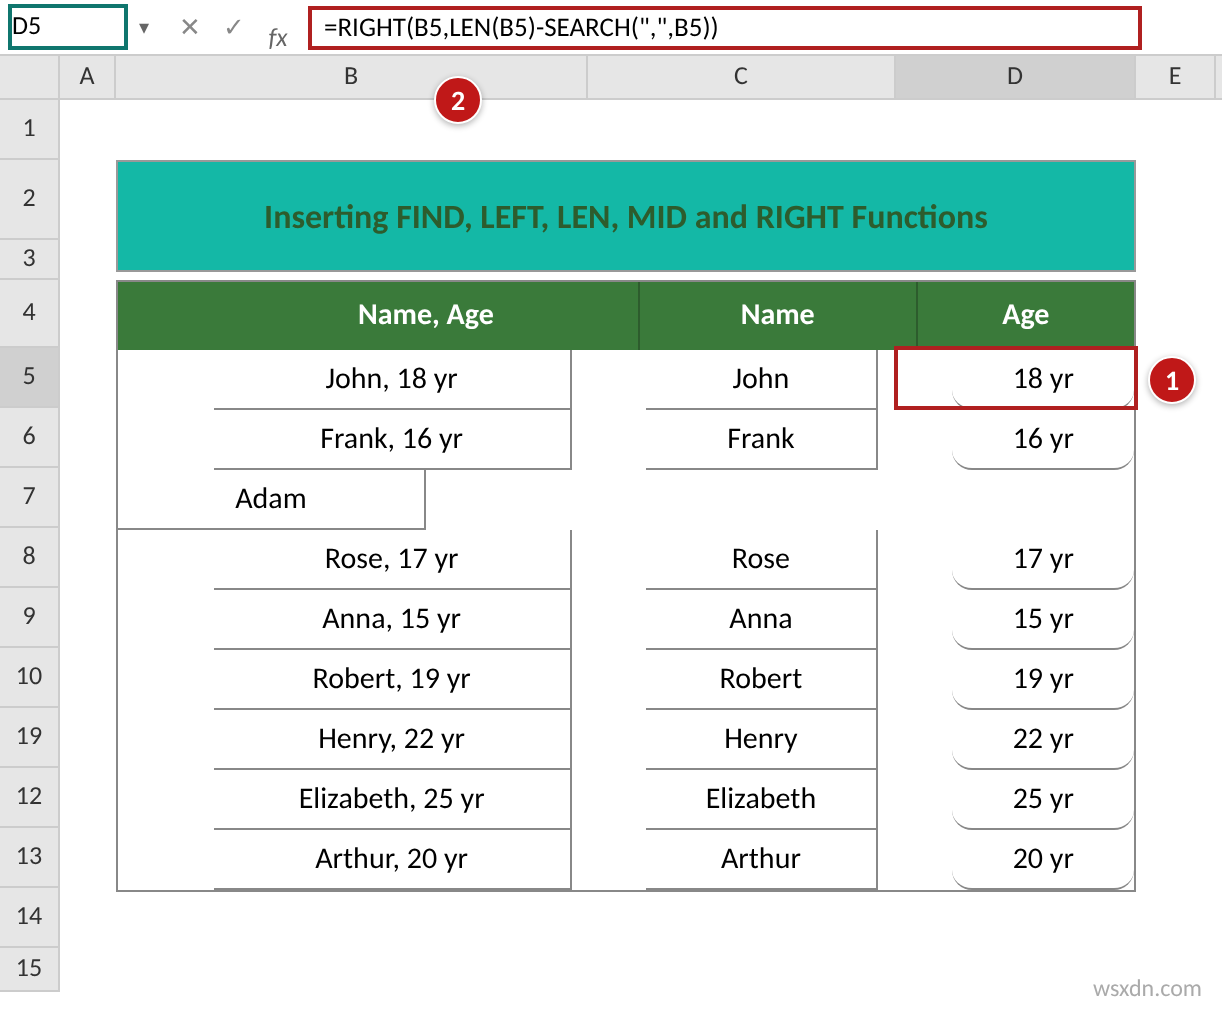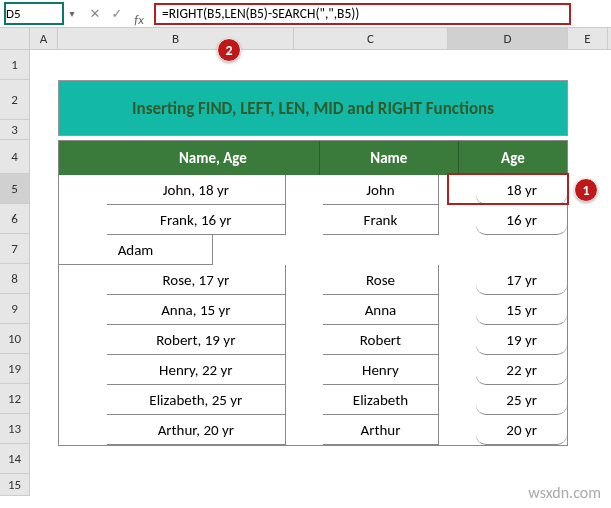--- a/index.html
+++ b/index.html
@@ -38,21 +38,21 @@
     .dt-row { display: flex; height: 30px; background: #fff; gap: 37px; }
     .dt-row > div { display: flex; align-items: center; justify-content: center; border-right: 1px solid #888; border-bottom: 1px solid #888; font-size: 15px; }
     .dt-col1 { width: 236px; margin-left: 48px; }
     .dt-col2 { width: 154px; }
     .dt-col3 { width: 120px; border-right: none !important; border-radius: 10px; }
     
     .selected-cell { position: absolute; border: 2px solid #b02020; pointer-events: none; }
     
     .badge { position: absolute; width: 24px; height: 24px; border-radius: 50%; background: #c01818; color: #fff; display: flex; align-items: center; justify-content: center; font-weight: bold; font-size: 14px; border: 1px solid #fff; box-shadow: 0 1px 3px rgba(0,0,0,0.3); }
     
-    .watermark { position: absolute; bottom: 6px; right: 10px; font-size: 16px; color: #aaa; }
+    .watermark { position: absolute; bottom: 6px; right: 10px; font-size: 12px; color: #aaa; }
   </style>
 </head>
 <body>
 
 <div class="formula-bar">
   <div class="name-box">D5</div>
   <div class="name-dd">▾</div>
   <div class="fb-icons">
     <span>✕</span>
     <span>✓</span>

